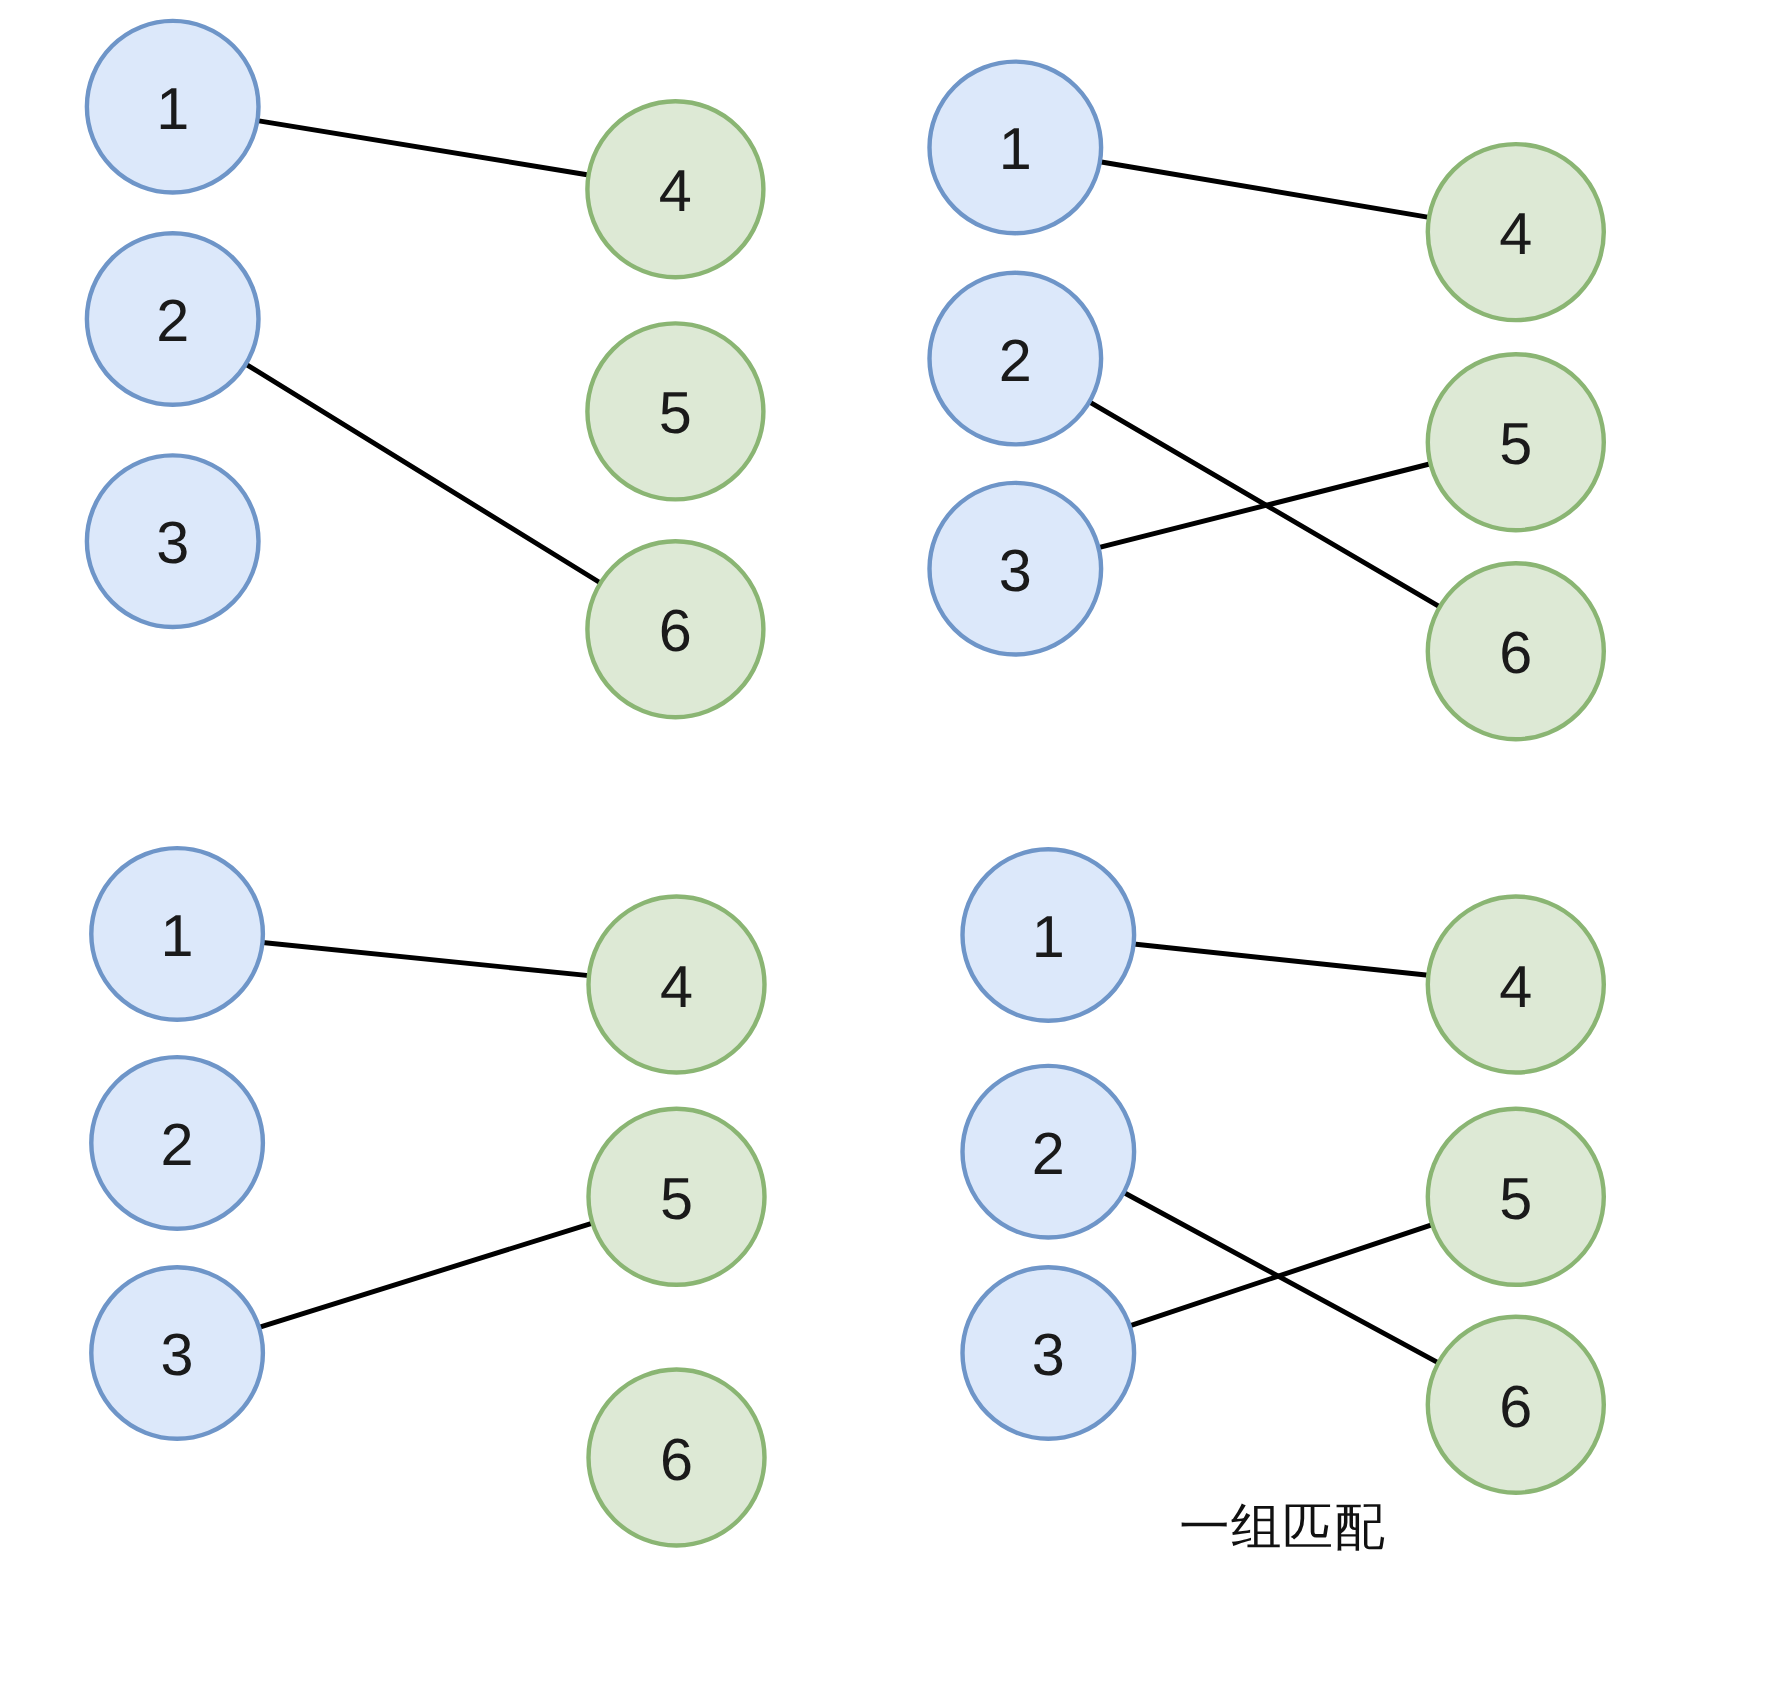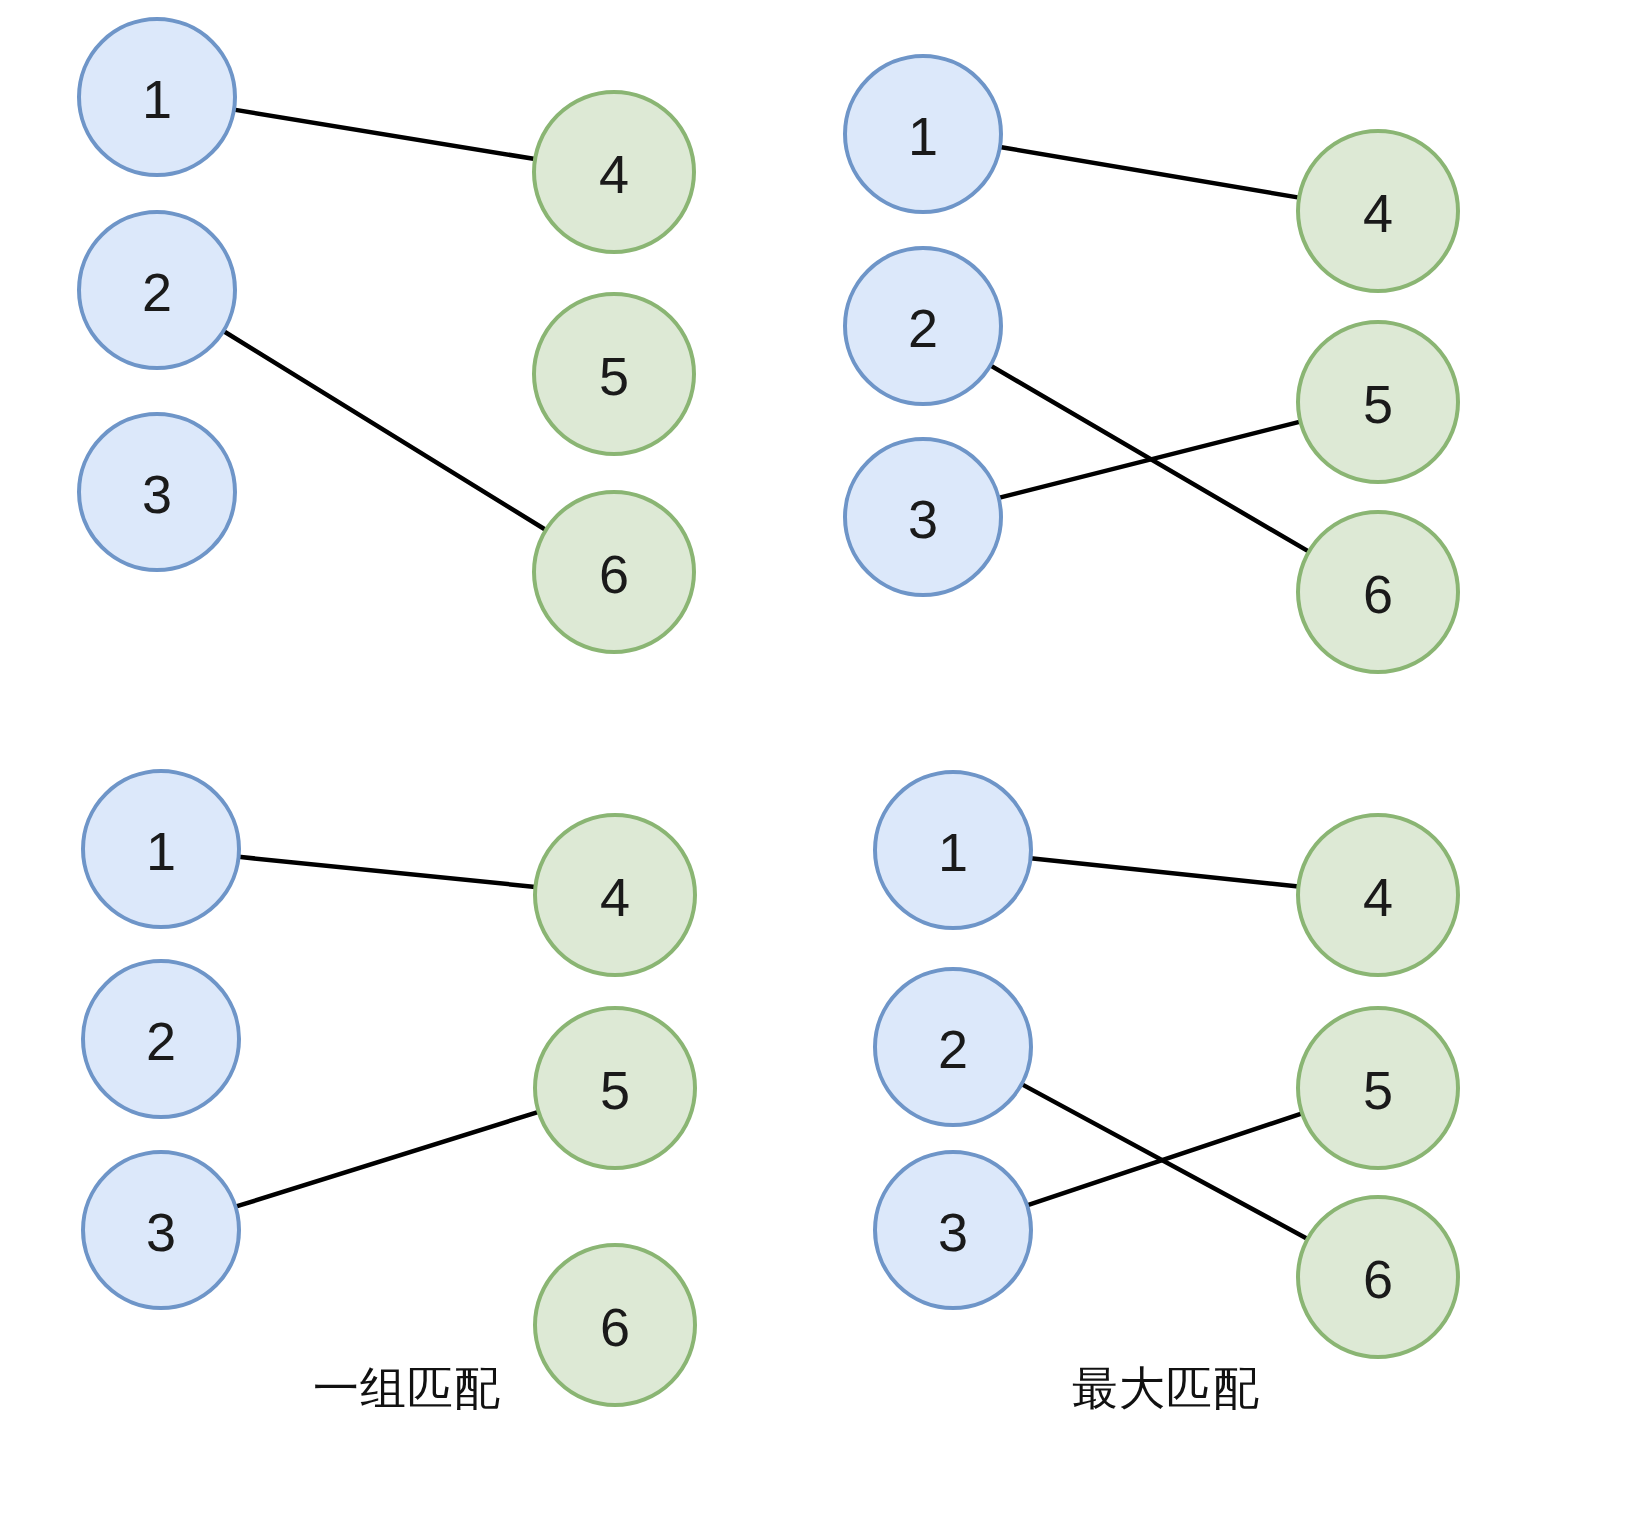--- a/index.html
+++ b/index.html
@@ -186,16 +186,15 @@
             <text x="1378" y="1090" class="node-label">5</text>
           </g>
           <g>
             <circle cx="1378" cy="1277" r="80" class="node-circle-green"></circle>
             <text x="1378" y="1279" class="node-label">6</text>
           </g>
         </g>
       </g>
   </svg>
 
-  <div class="panel-caption" id="caption-left" style="left: 313px; top: 1358px;">一组匹配</div>
-
-  <div class="panel-caption" id="caption-right" style="left: 1072px; top: 1358px;">最大匹配</div>
+
+  <div class="panel-caption" id="caption-right" style="left: 1072px; top: 1358px;">一组匹配</div>
 </div>
 
 </body></html>

